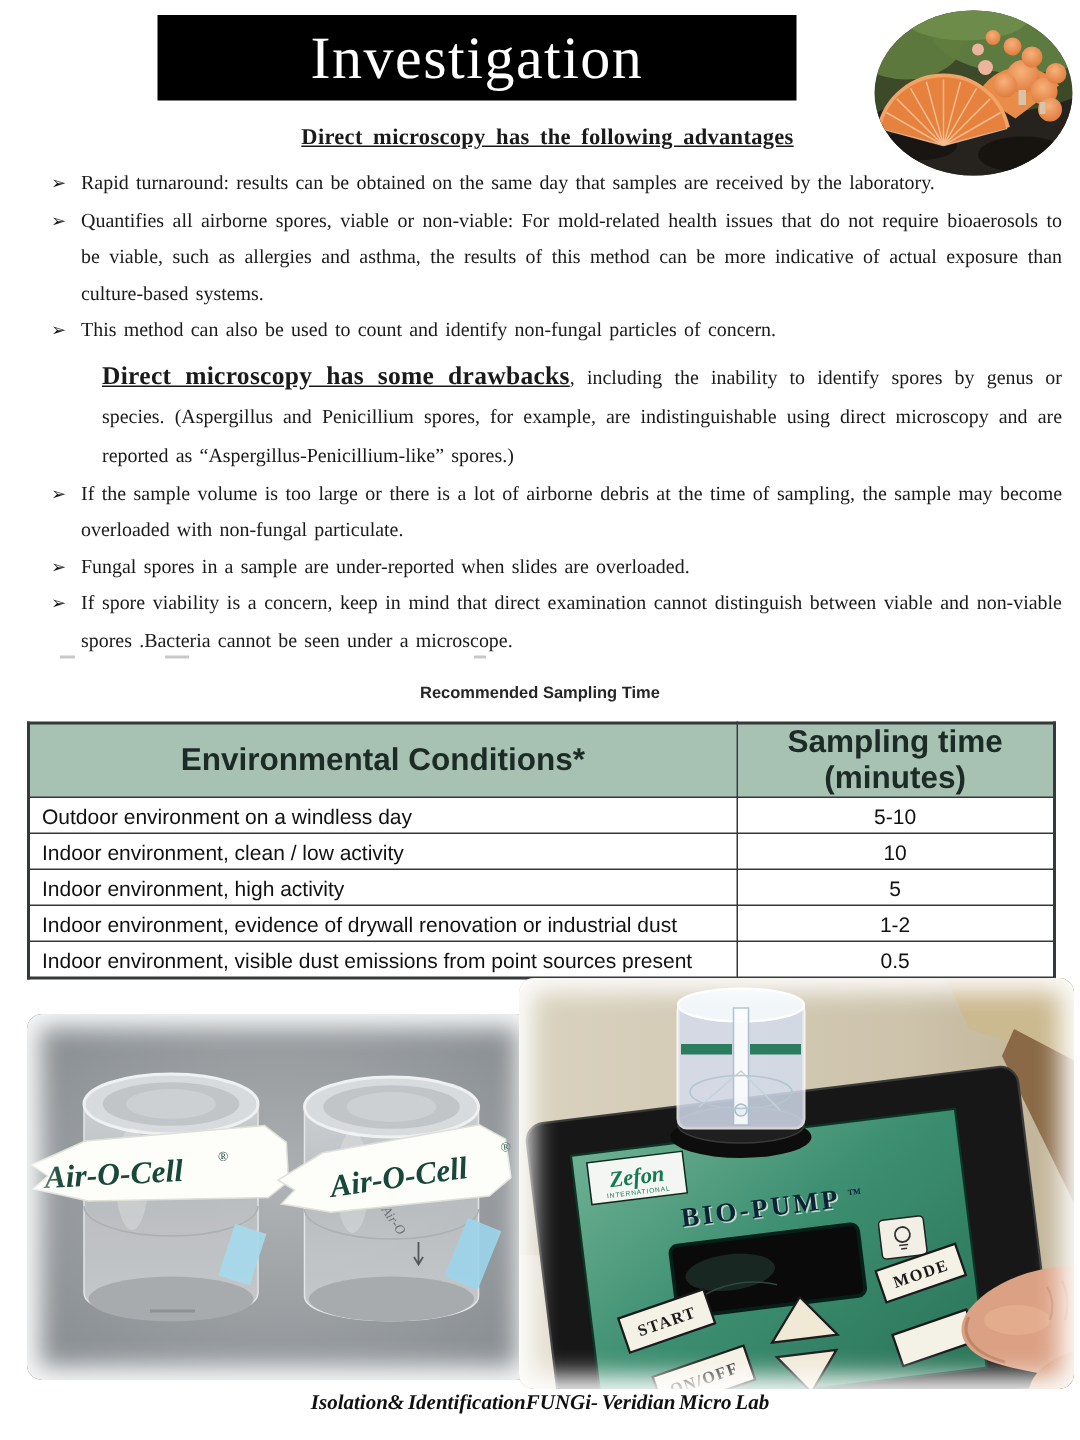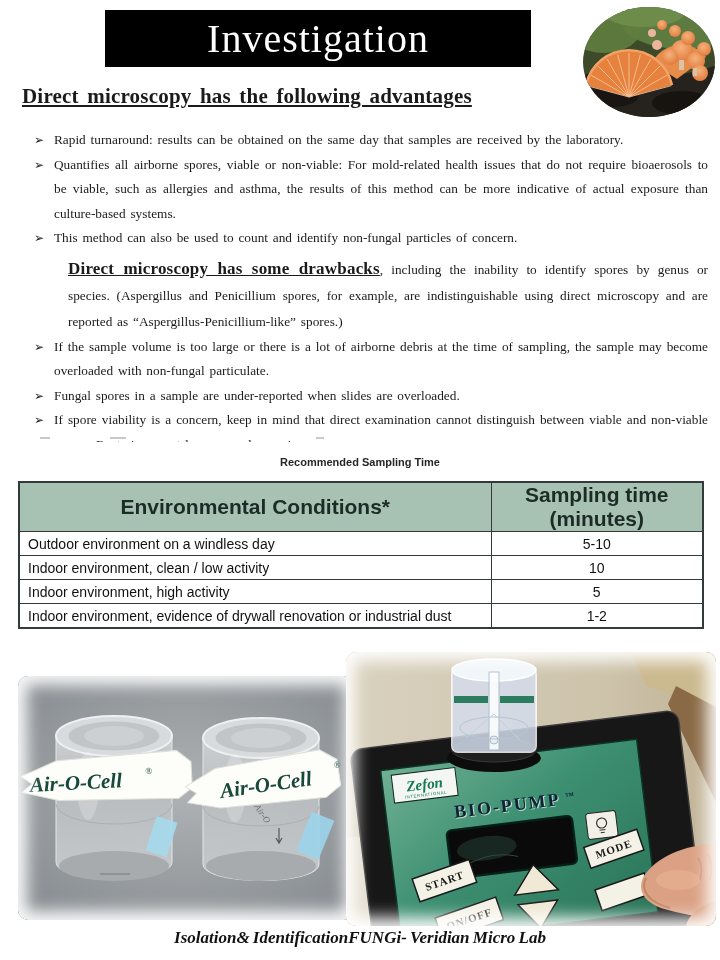--- a/index.html
+++ b/index.html
@@ -9,22 +9,22 @@
   
   .title-bar{position:absolute;left:105px;top:10px;width:426px;height:57px;background:#000;
              display:flex;align-items:center;justify-content:center;}
   .title-bar .t{color:#fff;font-size:40px;letter-spacing:1px;font-weight:400;}
 
   
   .mushroom{position:absolute;left:582px;top:5px;width:134px;height:114px;}
 
   
   .textcol{position:absolute;left:22px;top:84px;width:686px;height:358px;overflow:hidden;}
-  .h1{font-size:21px;font-weight:bold;text-decoration:underline;margin:0 0 19px 0;
-      letter-spacing:.2px;word-spacing:3px;}
+  .h1{font-size:15px;font-weight:bold;text-decoration:underline;margin:0 0 9px 0;
+      letter-spacing:.2px;word-spacing:3px;text-align:center;}
   .bullet{display:flex;line-height:24.5px;font-size:13.3px;text-align:justify;word-spacing:1.5px;}
   .bullet .marker{flex:0 0 20px;padding-left:12px;font-size:12px;color:#1a1a1a;}
   .bullet .btext{flex:1;}
   .para{margin-top:5px;line-height:26px;font-size:13.3px;text-align:justify;word-spacing:1.5px;margin-left:46px;}
   .h2{font-size:17px;font-weight:bold;text-decoration:underline;letter-spacing:.2px;}
 
   
   .remnant{position:absolute;left:40px;top:437px;height:3px;}
   .remnant span{display:inline-block;height:2px;background:#9a9a9a;margin-right:60px;vertical-align:top;opacity:.55;}
   .remnant .m1{width:10px}.remnant .m2{width:16px}.remnant .m3{width:8px;margin-left:130px}
@@ -43,21 +43,21 @@
 
   
   .photo{position:absolute;border-radius:10px;overflow:hidden;}
   .photo svg{display:block;}
   .feather{position:absolute;inset:0;border-radius:10px;pointer-events:none;
            box-shadow:inset 0 0 16px 9px rgba(255,255,255,.95);}
   .photo-left{left:18px;top:676px;width:336px;height:244px;}
   .photo-right{left:346px;top:652px;width:370px;height:274px;}
 
   
-  .footer{position:absolute;left:0;top:928px;width:720px;text-align:center;font-size:17px;
+  .footer{position:absolute;left:0;top:928px;width:720px;text-align:center;font-size:14px;
           font-weight:bold;font-style:italic;letter-spacing:0;word-spacing:-1px;color:#111;}
 </style>
 </head>
 <body>
 
 <div class="slide">
 
   <div class="title-bar">
     <span class="t">Investigation</span>
   </div>
@@ -178,20 +178,24 @@
         <td class="num">10</td>
       </tr>
       <tr>
         <td>Indoor environment, high activity</td>
         <td class="num">5</td>
       </tr>
       <tr>
         <td>Indoor environment, evidence of drywall renovation or industrial dust</td>
         <td class="num">1-2</td>
       </tr>
+      <tr>
+        <td>Indoor environment, visible dust emissions from point sources present</td>
+        <td class="num">0.5</td>
+      </tr>
     </tbody>
   </table>
 
   <div class="photo photo-left">
     <svg width="336" height="244" viewBox="0 0 336 244">
       <defs>
         <radialGradient id="aocbg" cx="50%" cy="48%" r="75%">
           <stop offset="0%" stop-color="#aeb2b4"></stop>
             <stop offset="80%" stop-color="#8b9094"></stop>
             <stop offset="100%" stop-color="#7e8387"></stop>

